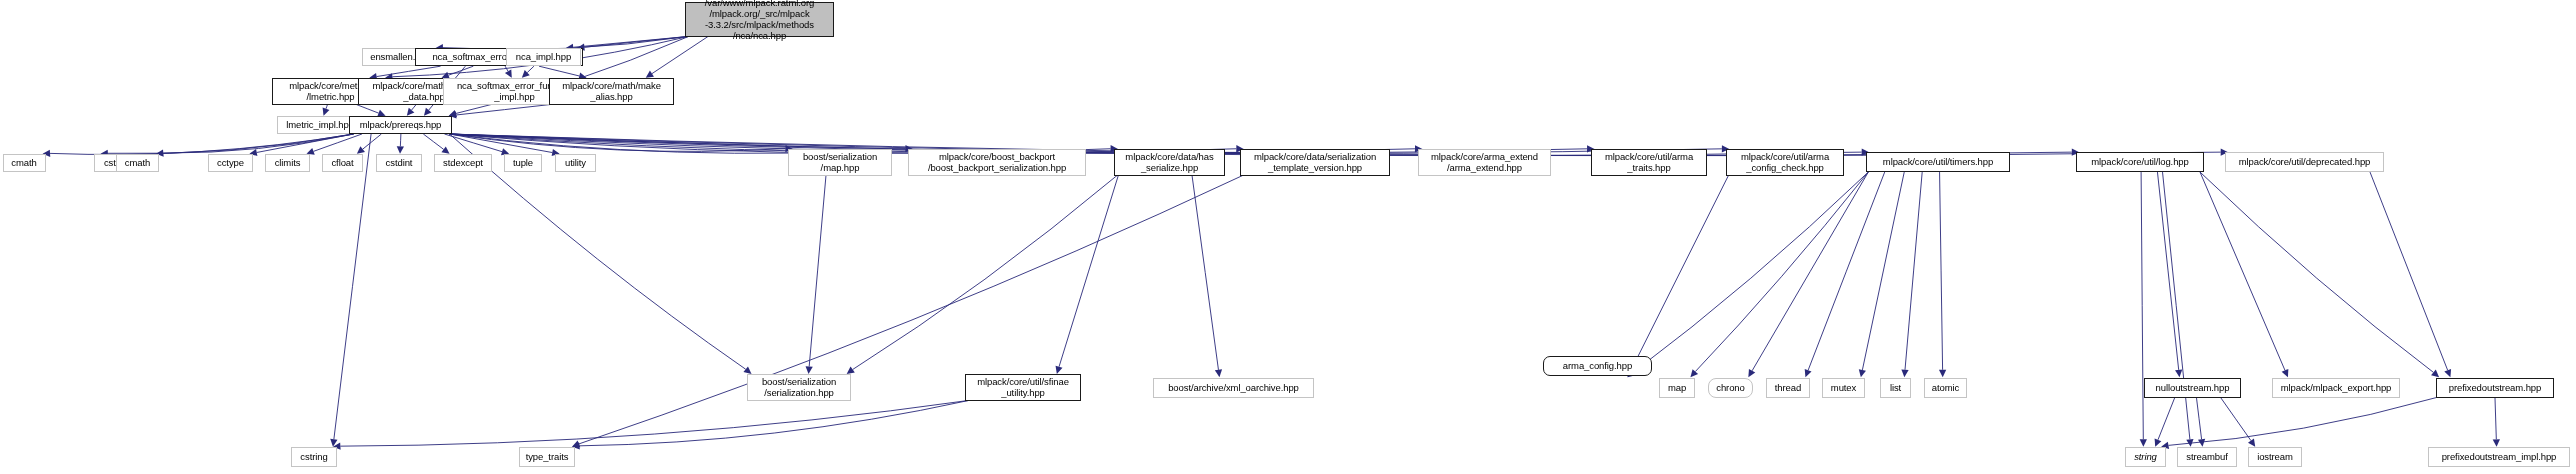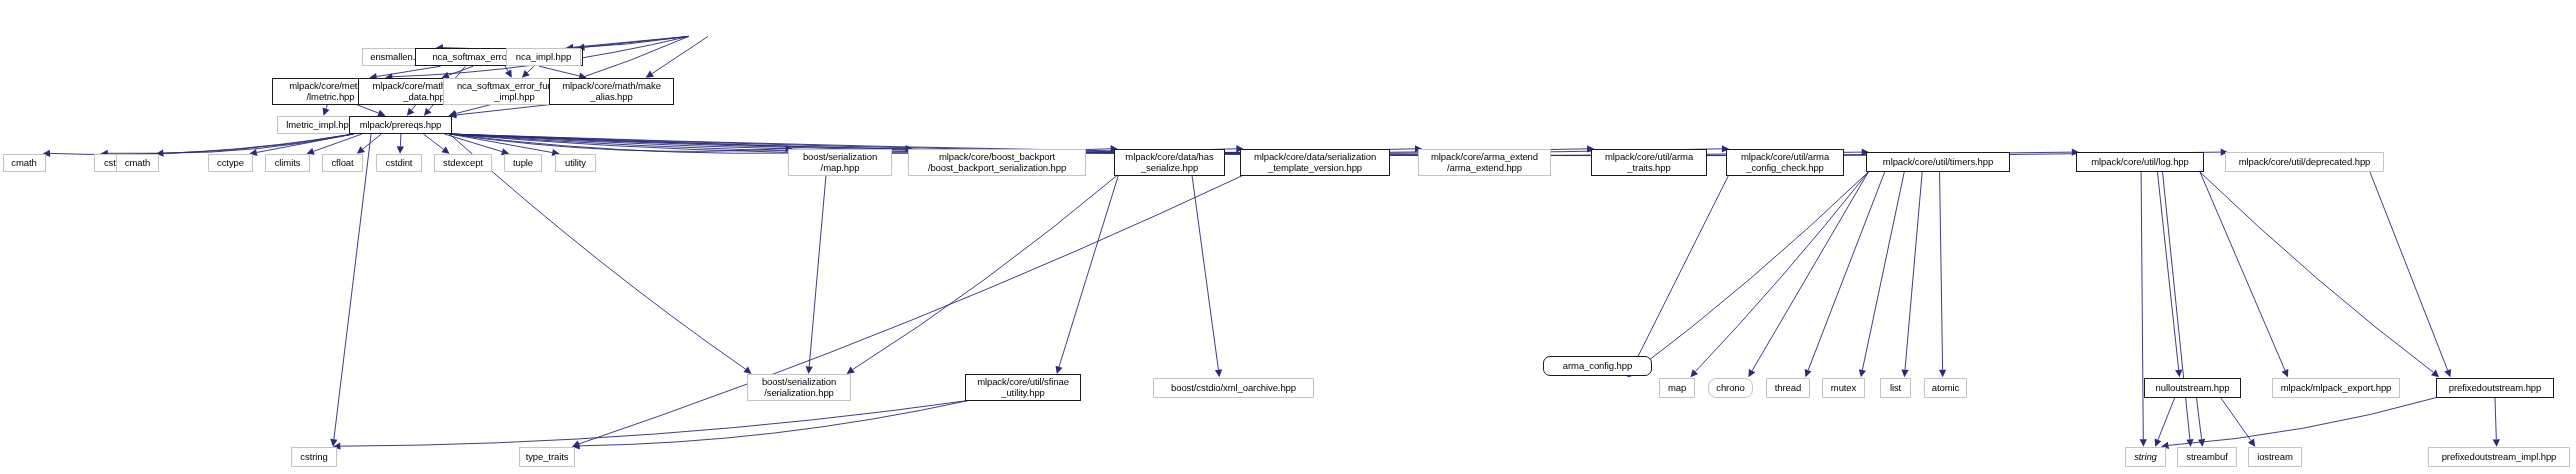--- a/index.html
+++ b/index.html
@@ -176,20 +176,24 @@
       <polygon points="2661.01875,540 2655.551045793699,531.6057036797362 2664.2849813799176,530.5294280757261" fill="#2a2a7a"></polygon>
       <path d="M2682.5,480 Q2701.0341405551367,506.3206729777088 2719.5682811102733,532.6413459554176" fill="none" stroke="#2a2a7a" stroke-width="1.1"></path>
       <polygon points="2724.75,540 2715.9707169106996,535.1746307459507 2723.165845309847,530.1080611648845" fill="#2a2a7a"></polygon>
       <path d="M2946,480 Q2782.929514894613,525.956654048726 2619.8590297892256,538.4133080974522" fill="none" stroke="#2a2a7a" stroke-width="1.1"></path>
       <polygon points="2611,540 2619.08331374798,534.082226867164 2620.6347458304713,542.7443893277404" fill="#2a2a7a"></polygon>
       <path d="M3014.575,480 Q3015.3831027851584,505.502257519791 3016.1912055703165,531.004515039582" fill="none" stroke="#2a2a7a" stroke-width="1.1"></path>
       <polygon points="3016.4762499999997,540 3011.793412923001,531.1438700940938 3020.588998217632,530.8651599850701" fill="#2a2a7a"></polygon>
       <path d="M2863.5,208 Q2910.4457761614503,327.8101619556435 2957.3915523229007,447.62032391128696" fill="none" stroke="#2a2a7a" stroke-width="1.1"></path>
       <polygon points="2960.675,456 2953.294821790641,449.22556499786896 2961.4882828551604,446.01508282470496" fill="#2a2a7a"></polygon>
     </svg>
+<div class="node root" style="left: 685px; top: 1.7px; width: 149px; height: 35px;">/var/www/mlpack.ratml.org
+/mlpack.org/_src/mlpack
+-3.3.2/src/mlpack/methods
+/nca/nca.hpp</div>
     <div class="node" style="left: 362px; top: 48px; width: 77px; height: 18px;">ensmallen.hpp</div>
     <div class="node strong" style="left: 415px; top: 48px; width: 168px; height: 18px;">nca_softmax_error_function.hpp</div>
     <div class="node" style="left: 506px; top: 48px; width: 75px; height: 18px;">nca_impl.hpp</div>
     <div class="node strong" style="left: 272px; top: 78px; width: 117px; height: 26.5px;">mlpack/core/metrics
 /lmetric.hpp</div>
     <div class="node strong" style="left: 358px; top: 78px; width: 132px; height: 26.5px;">mlpack/core/math/shuffle
 _data.hpp</div>
     <div class="node" style="left: 443px; top: 78px; width: 143px; height: 26.5px;">nca_softmax_error_function
 _impl.hpp</div>
     <div class="node strong" style="left: 549px; top: 78px; width: 125px; height: 26.5px;">mlpack/core/math/make
@@ -220,21 +224,21 @@
 _traits.hpp</div>
     <div class="node strong" style="left: 1726px; top: 149px; width: 118px; height: 26.5px;">mlpack/core/util/arma
 _config_check.hpp</div>
     <div class="node strong" style="left: 1866px; top: 152px; width: 144px; height: 20px;">mlpack/core/util/timers.hpp</div>
     <div class="node strong" style="left: 2076px; top: 152px; width: 128px; height: 20px;">mlpack/core/util/log.hpp</div>
     <div class="node" style="left: 2225px; top: 152px; width: 159px; height: 20px;">mlpack/core/util/deprecated.hpp</div>
     <div class="node" style="left: 747px; top: 374px; width: 104px; height: 26.5px;">boost/serialization
 /serialization.hpp</div>
     <div class="node strong" style="left: 965px; top: 374px; width: 116px; height: 26.5px;">mlpack/core/util/sfinae
 _utility.hpp</div>
-    <div class="node" style="left: 1153px; top: 378px; width: 161px; height: 20px;">boost/cstdio/xml_oarchive.hpp</div>
+    <div class="node" style="left: 1153px; top: 378px; width: 161px; height: 20px;">boost/archive/xml_oarchive.hpp</div>
     <div class="node strong" style="left: 1543px; top: 356px; width: 109px; height: 20px; border-radius: 7px;">arma_config.hpp</div>
     <div class="node" style="left: 1659px; top: 378px; width: 36px; height: 20px;">map</div>
     <div class="node" style="left: 1708px; top: 378px; width: 45px; height: 20px; border-radius: 8px;">chrono</div>
     <div class="node" style="left: 1766px; top: 378px; width: 44px; height: 20px;">thread</div>
     <div class="node" style="left: 1822px; top: 378px; width: 43px; height: 20px;">mutex</div>
     <div class="node" style="left: 1880px; top: 378px; width: 31px; height: 20px;">list</div>
     <div class="node" style="left: 1924px; top: 378px; width: 43px; height: 20px;">atomic</div>
     <div class="node strong" style="left: 2144px; top: 378px; width: 97px; height: 20px;">nulloutstream.hpp</div>
     <div class="node" style="left: 2272px; top: 378px; width: 128px; height: 20px;">mlpack/mlpack_export.hpp</div>
     <div class="node strong" style="left: 2436px; top: 378px; width: 118px; height: 20px;">prefixedoutstream.hpp</div>

